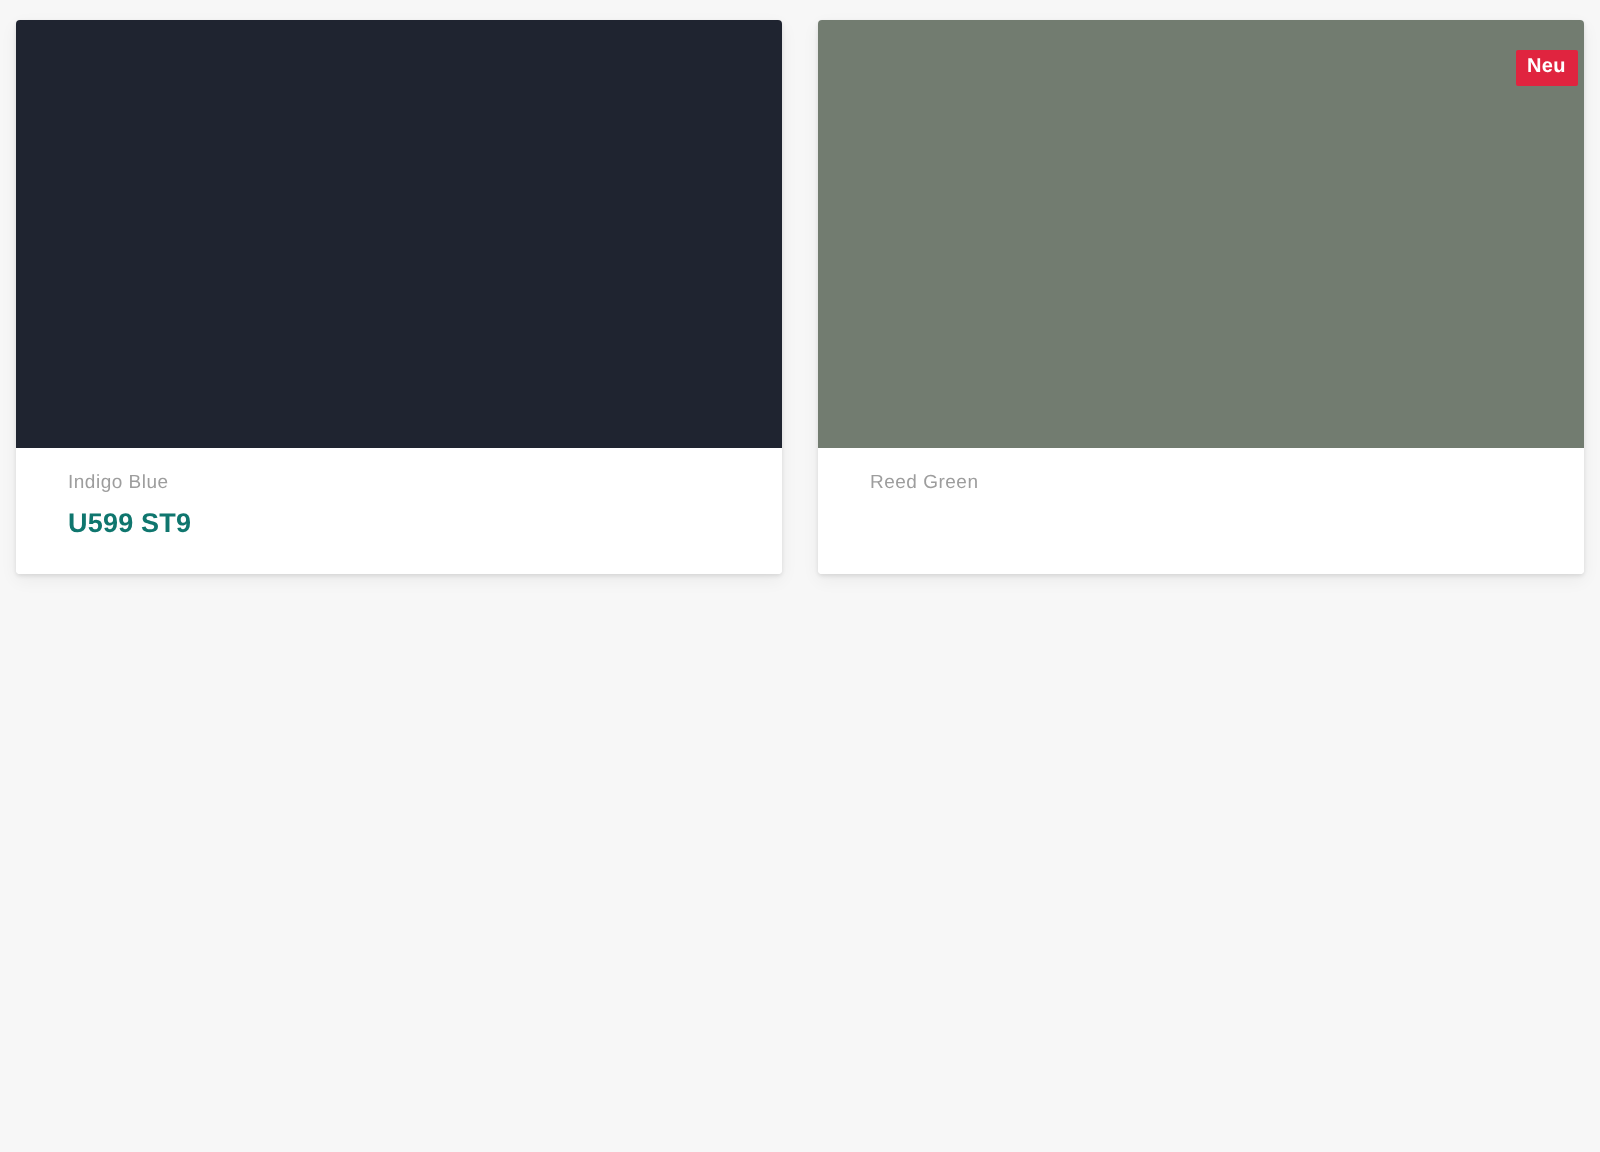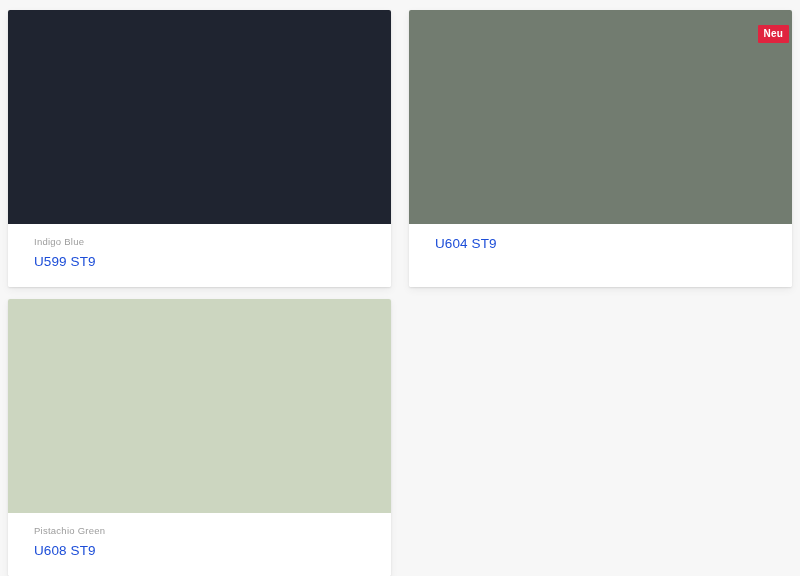--- a/index.html
+++ b/index.html
@@ -63,22 +63,22 @@
   .name {
     font-size: 9.5px;
     color: #9d9d9d;
     letter-spacing: 0.25px;
     line-height: 1.2;
     margin: 0 0 7px 0;
   }
 
   .code {
     font-size: 13.5px;
-    font-weight: normal;
-    color: #1d4ed8;
+    font-weight: bold;
+    color: #0f766e;
     letter-spacing: 0.1px;
     line-height: 1.2;
     margin: 0;
   }
 </style>
 </head>
 <body style="background: rgb(247, 247, 247);">
 
 <div id="grid">
 
@@ -88,26 +88,19 @@
       <p class="name">Indigo Blue</p>
       <p class="code">U599 ST9</p>
     </div>
   </div>
 
   <div class="card">
     <div class="swatch" style="background-color: rgb(114, 124, 112);">
       <span class="badge">Neu</span>
     </div>
     <div class="info">
-      <p class="code">U604 ST9</p>
+      <p class="name">Reed Green</p>
     </div>
   </div>
 
 
-  <div class="card">
-    <div class="swatch" style="background-color: rgb(204, 214, 192);"></div>
-    <div class="info">
-      <p class="name">Pistachio Green</p>
-      <p class="code">U608 ST9</p>
-    </div>
-  </div>
 
 </div>
 
 </body></html>

